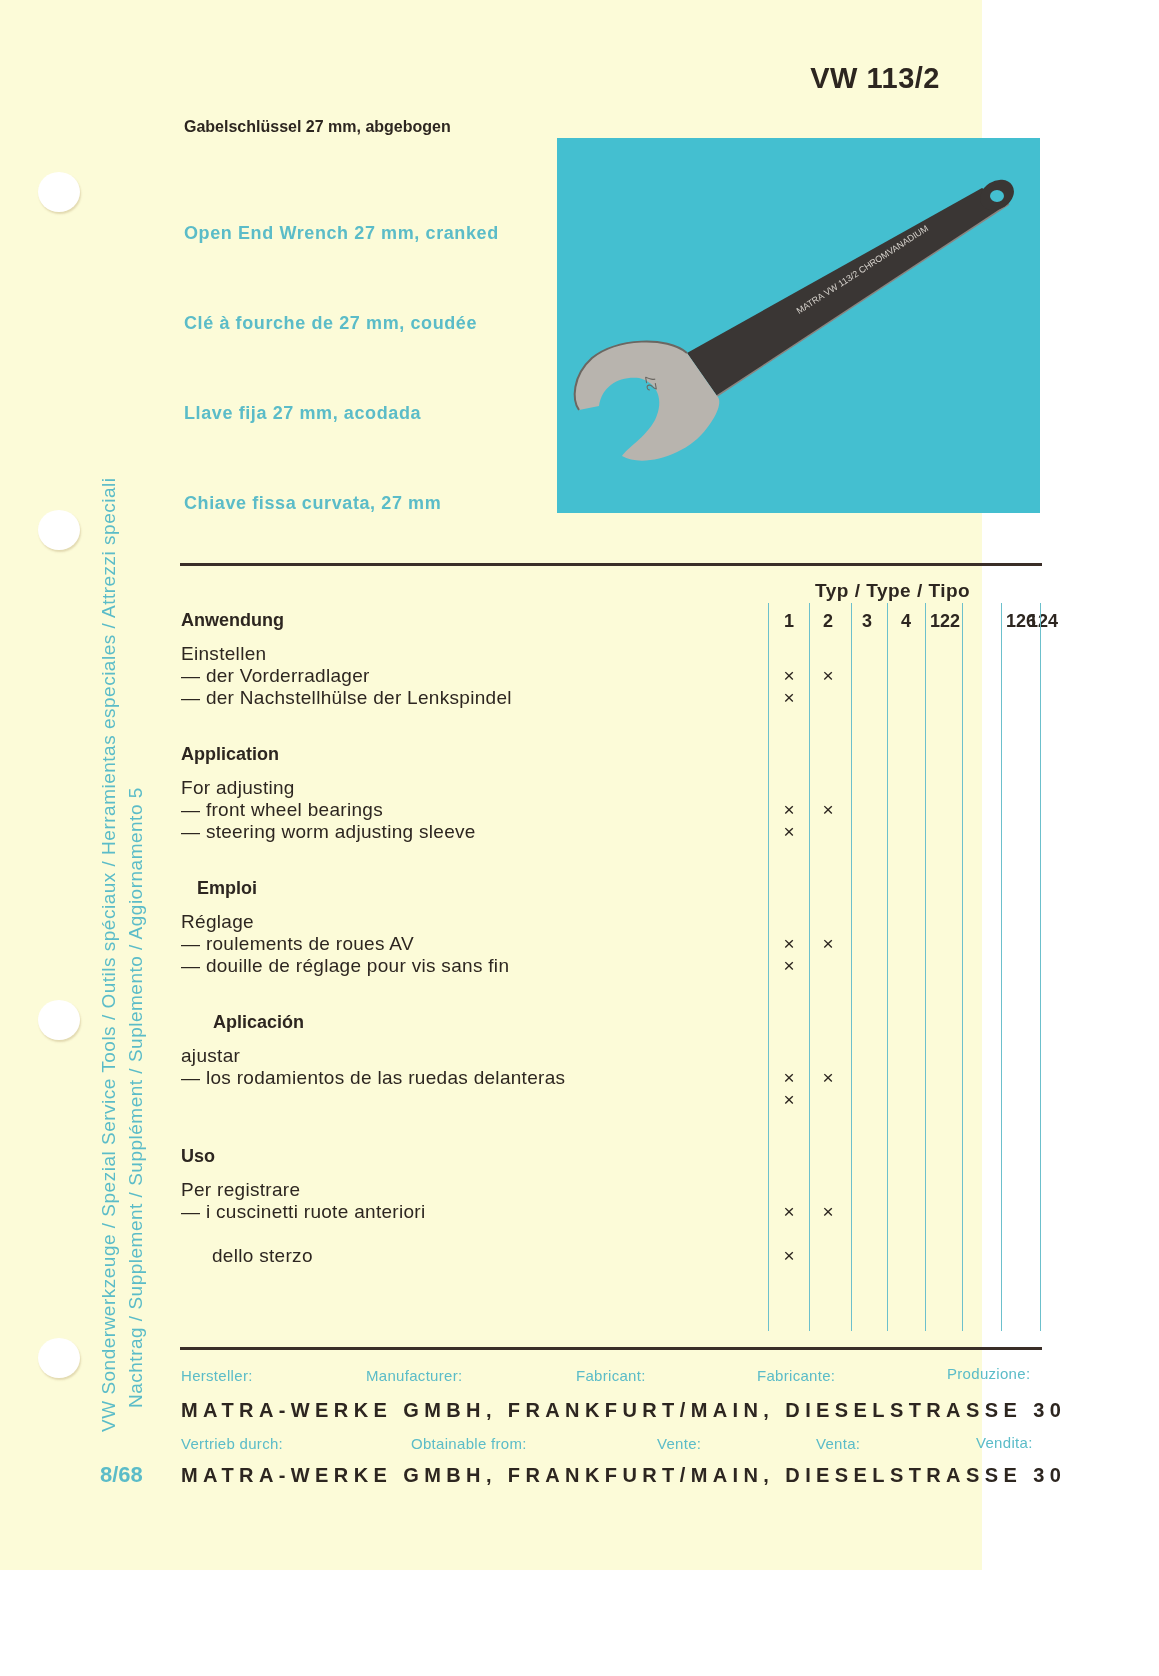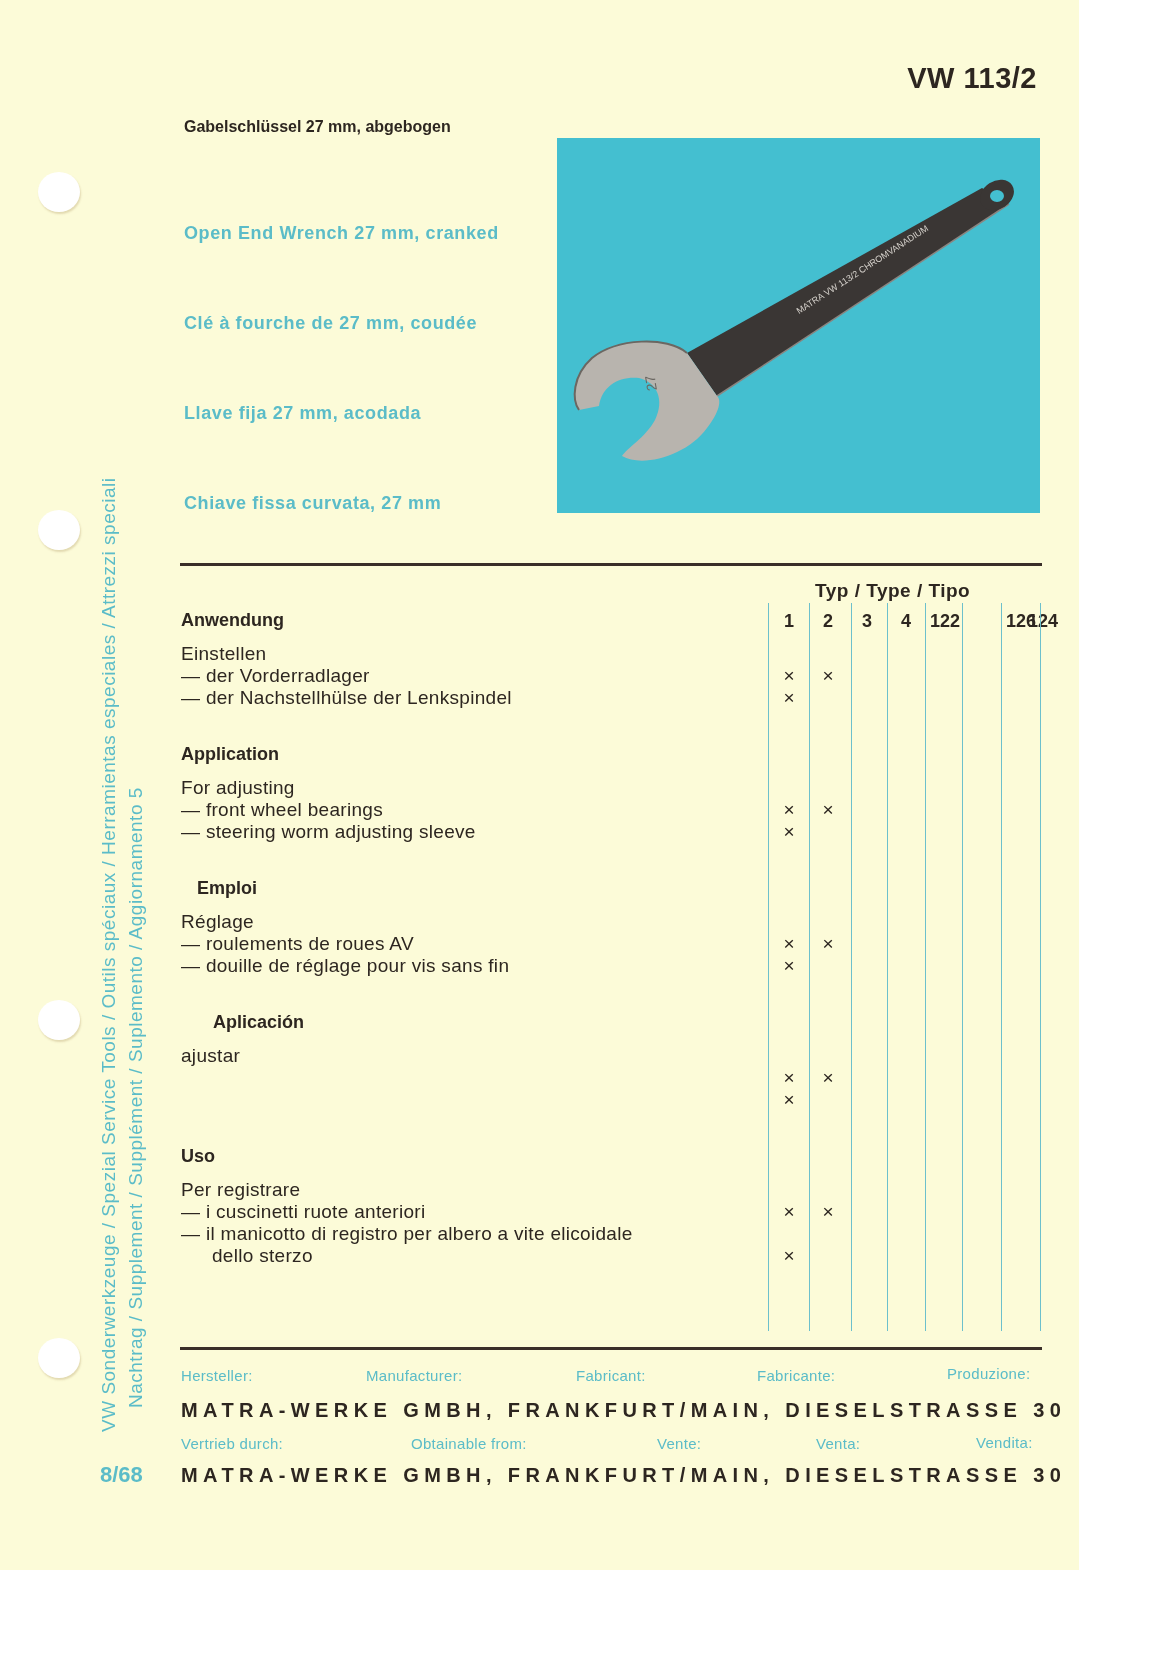--- a/index.html
+++ b/index.html
@@ -2,21 +2,21 @@
 <html><head>
   <meta charset="utf-8">
   <style>
     html, body { margin:0; padding:0; }
     body {
       width:1159px; height:1676px; position:relative; overflow:hidden;
       background:#ffffff;
       font-family:"Liberation Sans", sans-serif;
     }
     .paper {
-      position:absolute; left:0; top:0; width:1079px; height:1570px;
+      position:absolute; left:0; top:0; width:982px; height:1570px;
       background:#fcfbd8;
     }
     .hole {
       position:absolute; left:38px; width:42px; height:40px; border-radius:50%;
       background:#ffffff;
       box-shadow: 1px 2px 2px rgba(150,120,60,0.25);
     }
     .code {
       position:absolute; right:42px; top:62px; font-weight:bold; font-size:29px; color:#2d2620;
       letter-spacing:0.5px;
@@ -124,28 +124,28 @@
   <div class="sec-h" style="top:878px;margin-left:16px;">Emploi</div>
   <div class="line" style="top:911px;">Réglage</div>
   <div class="line" style="top:933px;">— roulements de roues AV</div>
   <div class="line" style="top:955px;">— douille de réglage pour vis sans fin</div>
   <div class="mark" style="left:779px;top:933px;">×</div>
   <div class="mark" style="left:818px;top:933px;">×</div>
   <div class="mark" style="left:779px;top:955px;">×</div>
 
   <div class="sec-h" style="top:1012px;margin-left:32px;">Aplicación</div>
   <div class="line" style="top:1045px;">ajustar</div>
+  <div class="line" style="top:1067px;">— los rodamientos de las ruedas delanteras</div>
   <div class="mark" style="left:779px;top:1067px;">×</div>
   <div class="mark" style="left:818px;top:1067px;">×</div>
   <div class="mark" style="left:779px;top:1089px;">×</div>
 
   <div class="sec-h" style="top:1146px;">Uso</div>
   <div class="line" style="top:1179px;">Per registrare</div>
   <div class="line" style="top:1201px;">— i cuscinetti ruote anteriori</div>
-  <div class="line" style="top:1223px;">— il manicotto di registro per albero a vite elicoidale</div>
   <div class="line" style="top:1245px;left:212px;">dello sterzo</div>
   <div class="mark" style="left:779px;top:1201px;">×</div>
   <div class="mark" style="left:818px;top:1201px;">×</div>
   <div class="mark" style="left:779px;top:1245px;">×</div>
 
   <div class="rule" style="top:1347px;"></div>
 
   <div class="flab" style="left:181px;top:1367px;">Hersteller:</div>
   <div class="flab" style="left:366px;top:1367px;">Manufacturer:</div>
   <div class="flab" style="left:576px;top:1367px;">Fabricant:</div>

